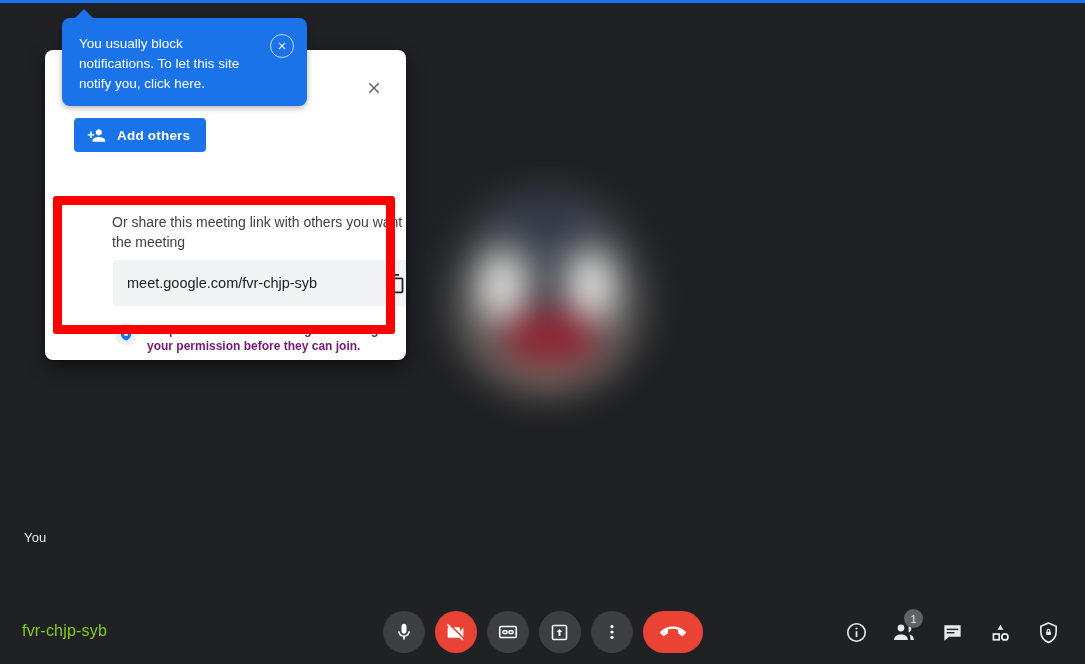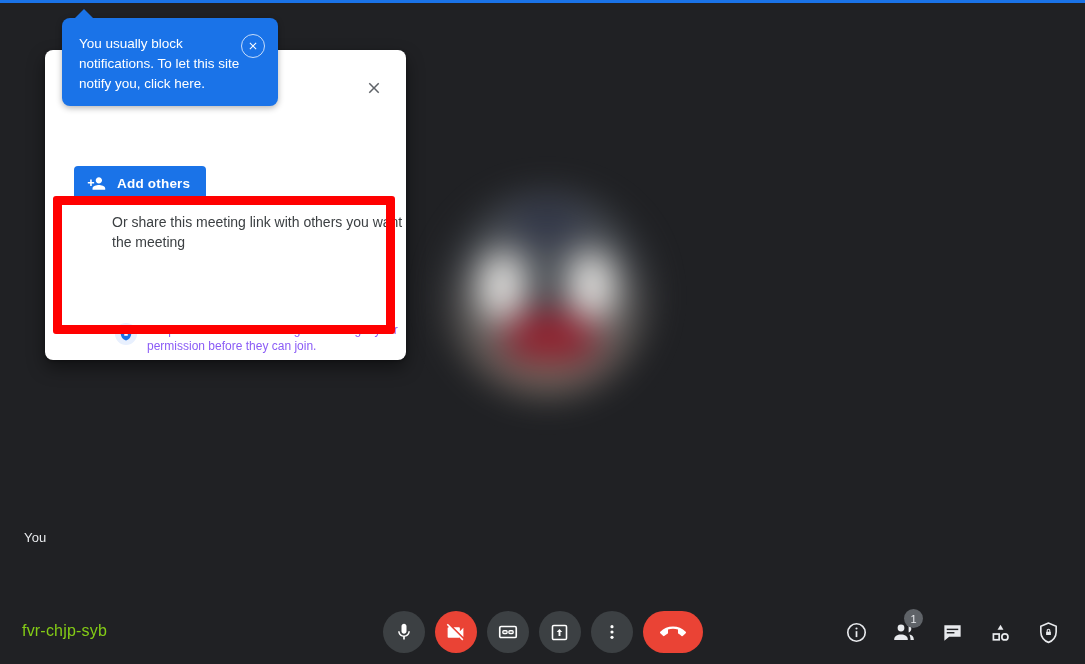--- a/index.html
+++ b/index.html
@@ -178,21 +178,20 @@
     border: none;
     border-radius: 4px;
     color: #fff;
     font-size: 13.5px;
     font-weight: bold;
     letter-spacing: .2px;
     display: flex; align-items: center;
     gap: 11px;
     padding: 0 16px 0 13px;
     cursor: pointer;
-    margin-top: 48px;
   }
   .share-desc {
     position: absolute;
     left: 67px; top: 162px;
     width: 314px;
     color: #3c4043;
     font-size: 14px;
     line-height: 20px;
   }
   .link-field {
@@ -225,41 +224,42 @@
   }
   .shield-chip {
     flex: 0 0 auto;
     width: 22px; height: 22px;
     border-radius: 50%;
     background: #e8f0fe;
     display: flex; align-items: center; justify-content: center;
     margin-top: 1px;
   }
   .perm-text {
-    color: #8b5cf6;
+    color: #701a75;
     font-size: 12px;
     line-height: 16px;
+    font-weight: bold;
   }
 
   
   .red-box {
     position: absolute;
     left: 53px; top: 196px;
     width: 342px; height: 138px;
     border: 9px solid #ff0000;
     border-radius: 3px;
     pointer-events: none;
     z-index: 40;
   }
 
   
   .notif-tip {
     position: absolute;
     left: 62px; top: 18px;
-    width: 216px; height: 88px;
+    width: 245px; height: 88px;
     background: #1a73e8;
     border-radius: 8px;
     z-index: 60;
     box-shadow: 0 2px 6px rgba(0,0,0,.3);
   }
   .notif-tip::after {
     content: "";
     position: absolute;
     left: 12px; top: -9px;
     width: 0; height: 0;
@@ -318,20 +318,28 @@
 
     <button class="add-others-btn">
       <svg width="19" height="19" viewBox="0 0 24 24">
         <path d="M15 12c2.21 0 4-1.79 4-4s-1.79-4-4-4-4 1.79-4 4 1.79 4 4 4zm-9-2V7H4v3H1v2h3v3h2v-3h3v-2H6zm9 4c-2.67 0-8 1.34-8 4v2h16v-2c0-2.66-5.33-4-8-4z" fill="#ffffff"></path>
       </svg>
       <span>Add others</span>
     </button>
 
     <div class="share-desc">Or share this meeting link with others you want in the meeting</div>
 
+    <div class="link-field">
+      <span class="link-text">meet.google.com/fvr-chjp-syb</span>
+      <button class="copy-btn">
+        <svg width="21" height="21" viewBox="0 0 24 24">
+          <path d="M16 1H4c-1.1 0-2 .9-2 2v14h2V3h12V1zm3 4H8c-1.1 0-2 .9-2 2v14c0 1.1.9 2 2 2h11c1.1 0 2-.9 2-2V7c0-1.1-.9-2-2-2zm0 16H8V7h11v14z" fill="#202124"></path>
+        </svg>
+      </button>
+    </div>
 
     <div class="perm-row">
       <span class="shield-chip">
         <svg width="14" height="14" viewBox="0 0 24 24">
           <path d="M12 1L3 5v6c0 5.55 3.84 10.74 9 12 5.16-1.26 9-6.45 9-12V5l-9-4z" fill="#1a73e8"></path>
           <path d="M14.5 10.5V9.2c0-1.4-1.1-2.6-2.5-2.6S9.5 7.8 9.5 9.2v1.3H9v4.3h6v-4.3h-.5zm-1.2 0h-2.6V9.2c0-.7.6-1.3 1.3-1.3s1.3.6 1.3 1.3v1.3z" fill="#ffffff"></path>
         </svg>
       </span>
       <span class="perm-text">People who use this meeting link must get your permission before they can join.</span>
     </div>

